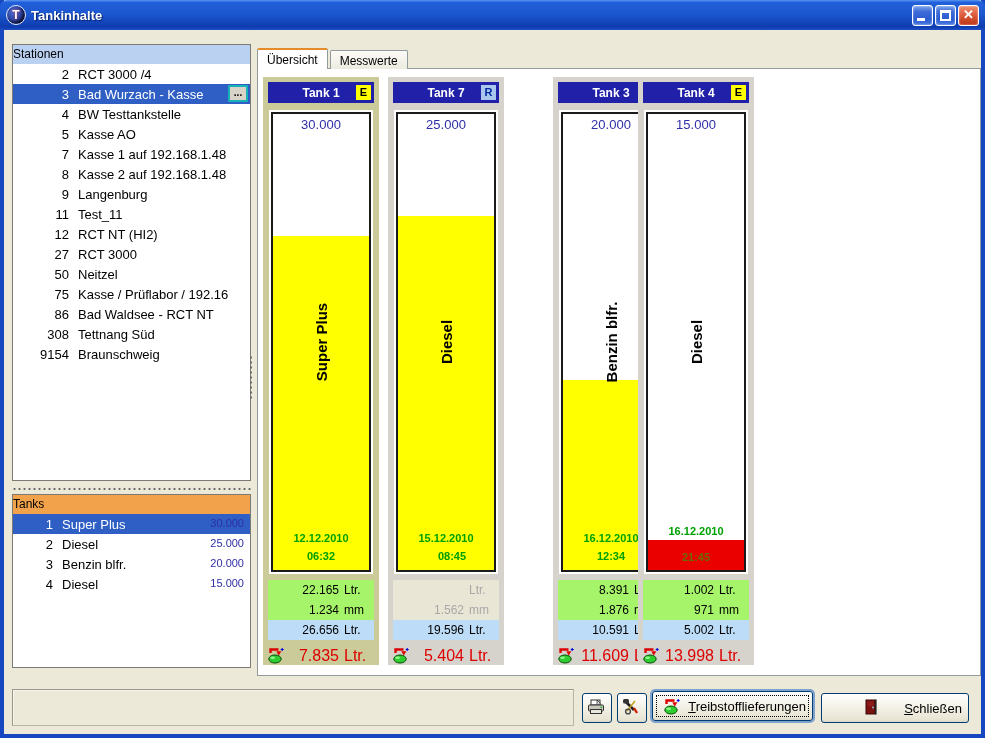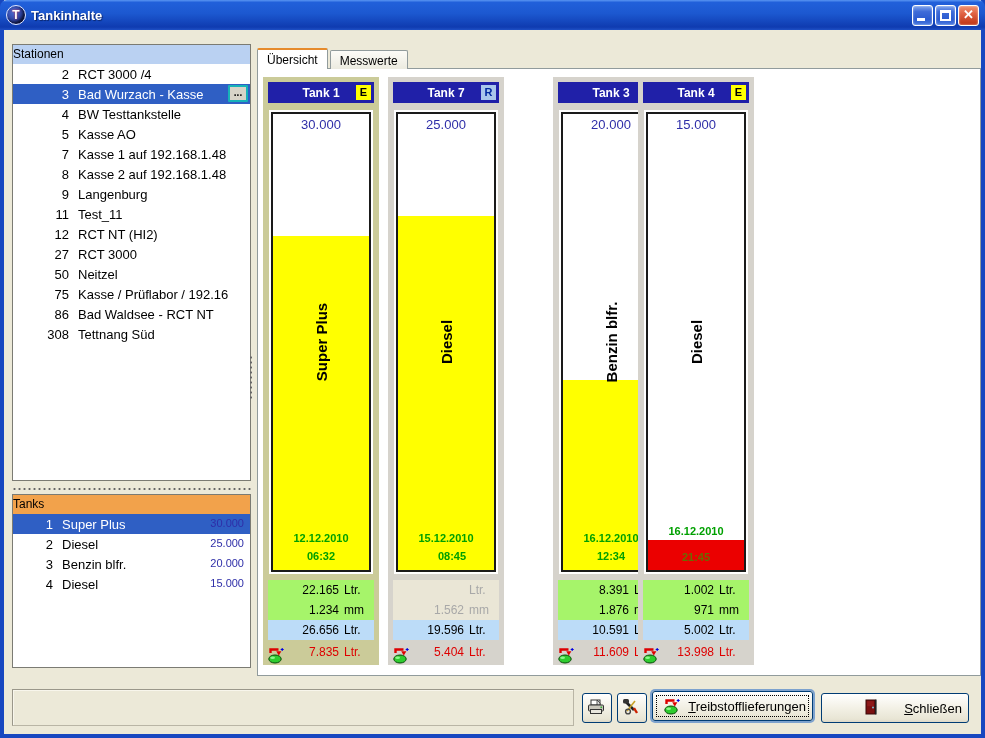--- a/index.html
+++ b/index.html
@@ -60,21 +60,21 @@
     font-size:15px;font-weight:600;color:#000;white-space:nowrap;}
   .gdate,.gtime{position:absolute;left:0;right:0;text-align:center;font-size:11px;font-weight:bold;}
   
   .ibox{margin:8px 5px 0;}
   .irow{height:20px;display:flex;align-items:center;font-size:12px;padding:0 4px 0 0;}
   .irow .val{flex:1;text-align:right;}
   .irow .unit{width:26px;text-align:left;margin-left:5px;}
   .irow.g{background:#A6F46A;}
   .irow.b{background:#BCDCF8;}
   .irow.g.dis{background:#EAE6D6;color:#A8A8A8;}
-  .drow{margin:5px 5px 0;height:20px;display:flex;align-items:flex-start;position:relative;font-size:12px;padding:0 4px 0 18px;}
+  .drow{margin:5px 5px 0;height:20px;display:flex;align-items:flex-end;position:relative;font-size:16px;padding:0 4px 0 18px;}
   .drow .val{flex:1;text-align:right;color:#DE0000;}
   .drow .unit{width:26px;text-align:left;margin-left:5px;color:#DE0000;}
   .dicon{position:absolute;left:0;top:2px;width:17px;height:17px;}
   
   .statusbox{position:absolute;left:8px;top:689px;width:562px;height:37px;background:#ECE9D8;
     border:1px solid #b9b5a5;border-top-color:#9a978a;border-left-color:#9a978a;box-shadow:inset 1px 1px 0 #f8f6ec;}
   .xpbtn{position:absolute;height:30px;border:1px solid #003C74;border-radius:3px;
     background:linear-gradient(180deg,#FFFFFF 0%,#F4F2E8 45%,#E8E5D4 90%,#DCD8C8 100%);
     display:flex;align-items:center;justify-content:flex-end;font-size:13px;color:#000;cursor:default;}
   .btn-print{left:578px;top:693px;width:30px;}
@@ -162,20 +162,24 @@
           <span class="nm">Kasse / Prüflabor / 192.16</span>
         </div>
         <div class="lrow">
           <span class="num">86</span>
           <span class="nm">Bad Waldsee - RCT NT</span>
         </div>
         <div class="lrow">
           <span class="num">308</span>
           <span class="nm">Tettnang Süd</span>
         </div>
+        <div class="lrow">
+          <span class="num">9154</span>
+          <span class="nm">Braunschweig</span>
+        </div>
       </div>
   </div>
 
   <div class="hsplitter"></div>
 
   <div class="listbox tanks-box">
     <div class="list-header orange">Tanks</div>
     <div id="tankslist-rows">
         <div class="lrow sel">
           <span class="num" style="width: 40px;">1</span>

